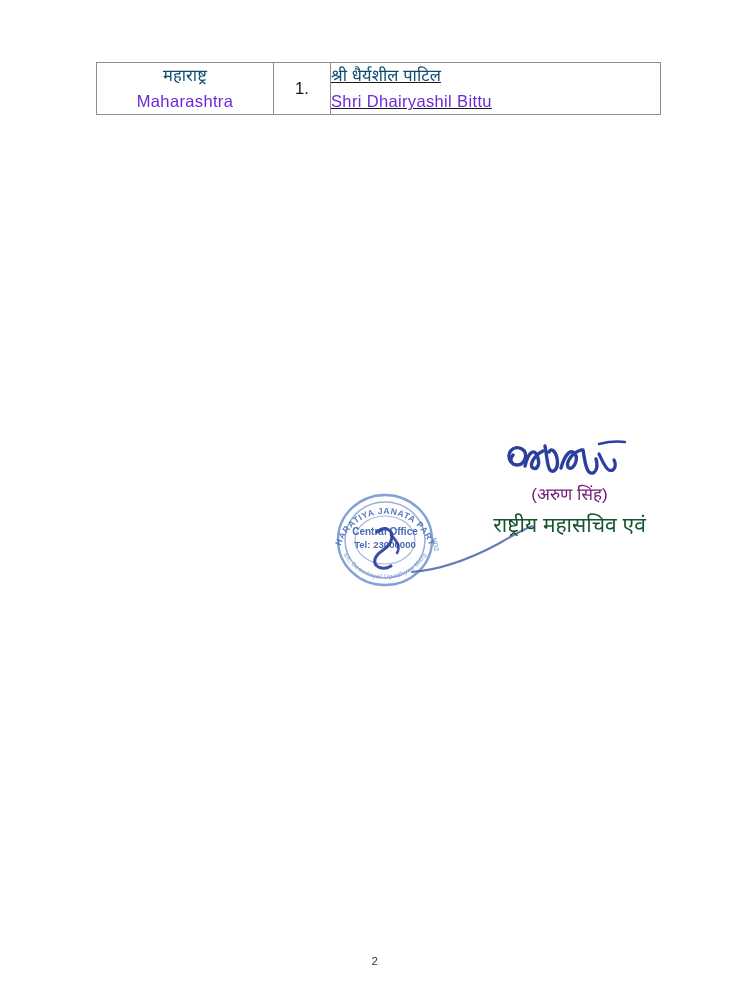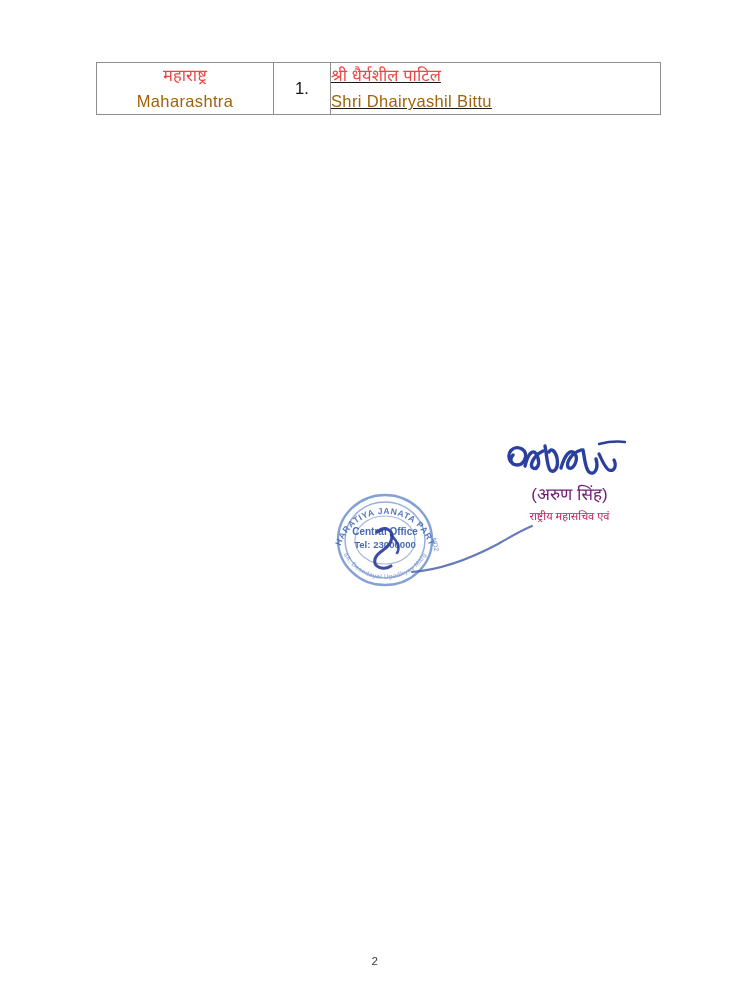--- a/index.html
+++ b/index.html
@@ -54,27 +54,27 @@
   .cell-person {
     text-align: left;
     padding: 6px 4px 8px 14px;
     line-height: 1.48;
   }
 
   .hi {
     display: block;
     font-size: 16.5px;
     letter-spacing: 0.1px;
-    color: #ef4444;
+    color: #0c4a6e;
   }
   .en {
     display: block;
     font-size: 16.5px;
     letter-spacing: 0.35px;
-    color: #a16207;
+    color: #6d28d9;
     margin-top: 2px;
   }
   .bold .hi, .bold .en { font-weight: bold; }
 
   
   #table-0 { top: 62px;  }
   #table-1 { top: 161px; }
   #table-2 { top: 257px; }
   #table-3 { top: 353px; }
 
@@ -93,22 +93,22 @@
   }
   .signature-mark svg { display: block; margin: 0 auto; }
 
   .sign-name {
     font-size: 17px;
     color: #701a75;
     line-height: 1.5;
     margin-top: 2px;
   }
   .sign-desig1, .sign-desig2 {
-    font-size: 11px;
-    color: #be185d;
+    font-size: 21px;
+    color: #14532d;
     line-height: 1.62;
   }
   .sign-desig2 { padding-left: 22px; }
 
   
   .seal {
     position: absolute;
     left: 325px;
     top: 483px;
     width: 120px;

